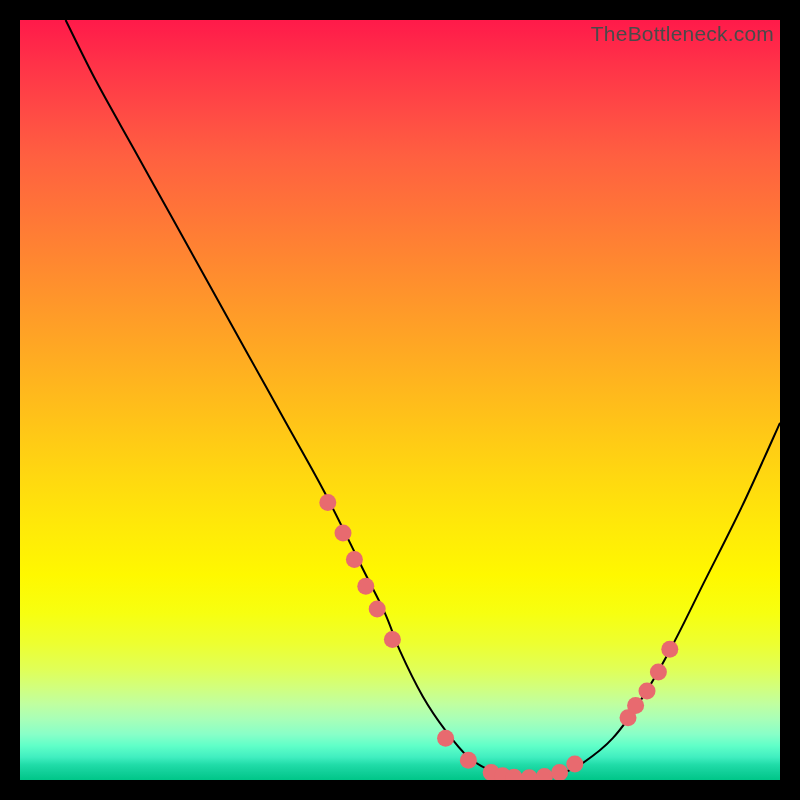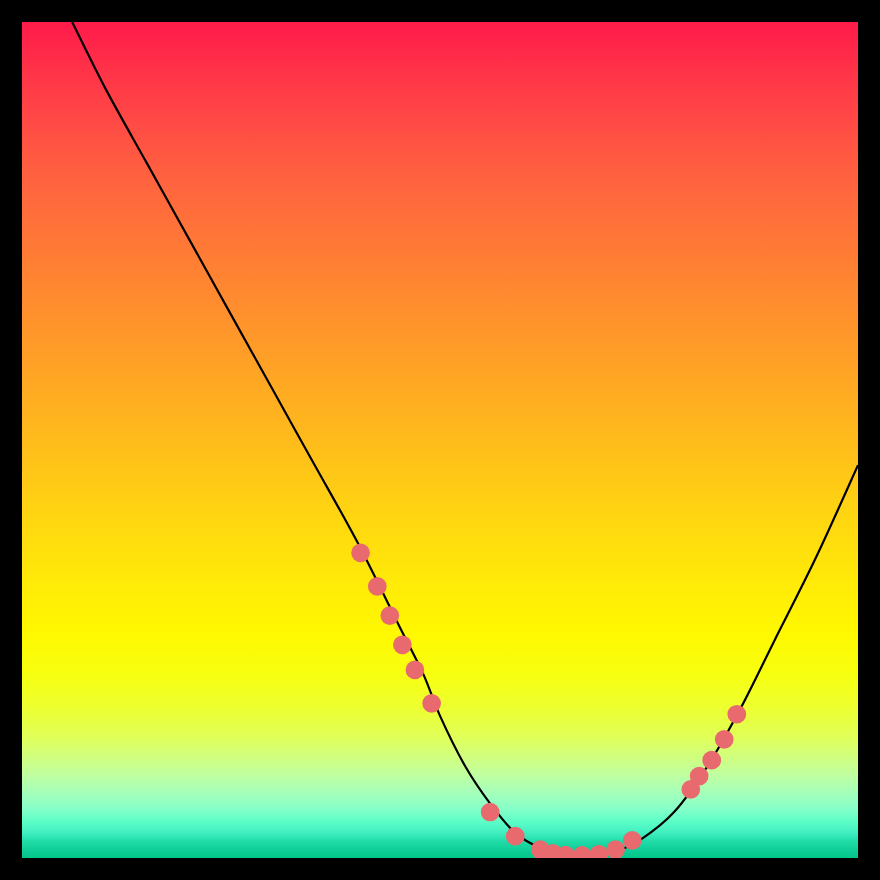--- a/index.html
+++ b/index.html
@@ -68,20 +68,21 @@
   }
   .marker {
     fill: #e86a6f;
     stroke: none;
   }
 </style>
 </head>
 <body>
 
 <div class="plot-area">
+  <div class="watermark">TheBottleneck.com</div>
   <svg class="curve" viewBox="0 0 760 760" preserveAspectRatio="none">
     <path id="main-curve" class="curve-path" d="M 45.6 0.0 C 50.7 10.1, 64.6 39.3, 76.0 60.8 C 87.4 82.3, 101.3 106.4, 114.0 129.2 C 126.7 152.0, 139.3 174.8, 152.0 197.6 C 164.7 220.4, 177.3 243.2, 190.0 266.0 C 202.7 288.8, 215.3 311.6, 228.0 334.4 C 240.7 357.2, 253.3 380.0, 266.0 402.8 C 278.7 425.6, 291.3 447.1, 304.0 471.2 C 316.7 495.3, 331.9 526.9, 342.0 547.2 C 352.1 567.5, 358.5 578.9, 364.8 592.8 C 371.1 606.7, 373.7 616.9, 380.0 630.8 C 386.3 644.7, 395.2 663.1, 402.8 676.4 C 410.4 689.7, 418.0 700.5, 425.6 710.6 C 433.2 720.7, 440.8 730.5, 448.4 737.2 C 456.0 743.9, 463.6 747.6, 471.2 750.9 C 478.8 754.2, 486.4 755.8, 494.0 757.0 C 501.6 758.1, 509.2 758.2, 516.8 757.7 C 524.4 757.2, 532.0 756.3, 539.6 753.9 C 547.2 751.5, 553.5 749.2, 562.4 743.3 C 571.3 737.3, 582.7 729.3, 592.8 718.2 C 602.9 707.1, 613.1 692.2, 623.2 676.4 C 633.3 660.6, 643.5 642.2, 653.6 623.2 C 663.7 604.2, 672.6 585.2, 684.0 562.4 C 695.4 539.6, 709.3 513.0, 722.0 486.4 C 734.7 459.8, 753.7 416.7, 760.0 402.8"></path>
     <g id="markers-group">
         <circle cx="307.8" cy="482.6" r="8.5" class="marker"></circle>
         <circle cx="323.0" cy="513.0" r="8.5" class="marker"></circle>
         <circle cx="334.4" cy="539.6" r="8.5" class="marker"></circle>
         <circle cx="345.8" cy="566.2" r="8.5" class="marker"></circle>
         <circle cx="357.2" cy="589.0" r="8.5" class="marker"></circle>
         <circle cx="372.4" cy="619.4" r="8.5" class="marker"></circle>
         <circle cx="425.6" cy="718.2" r="8.5" class="marker"></circle>

